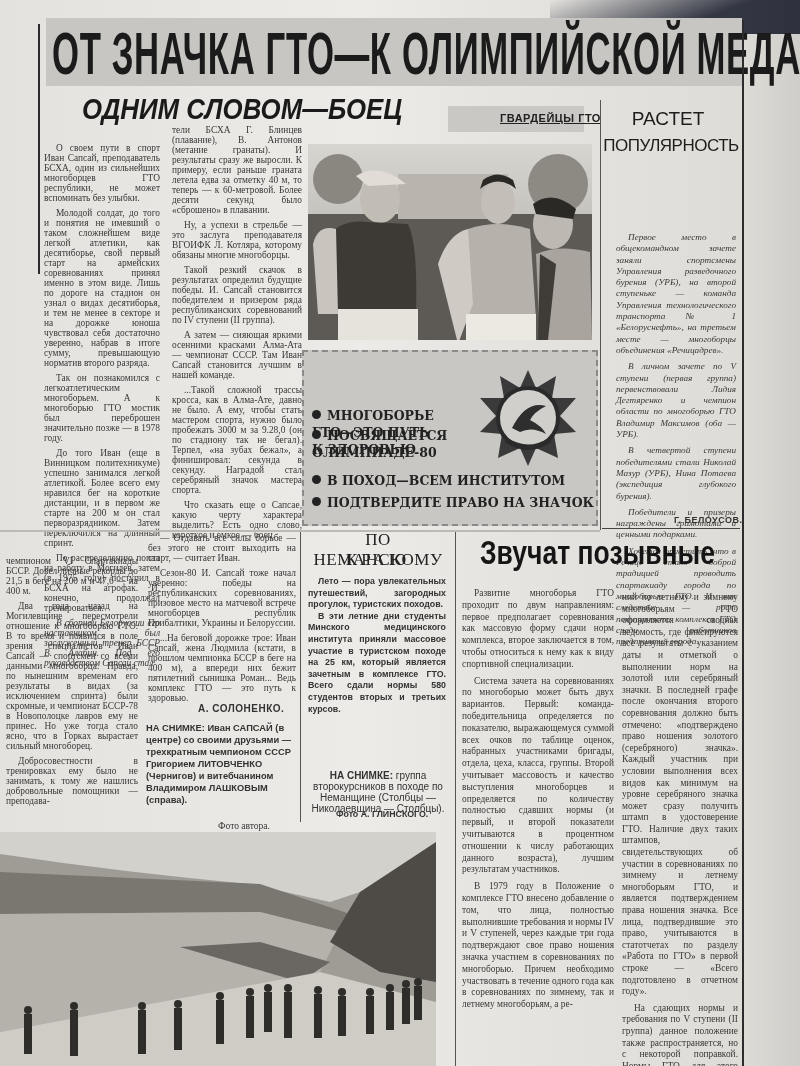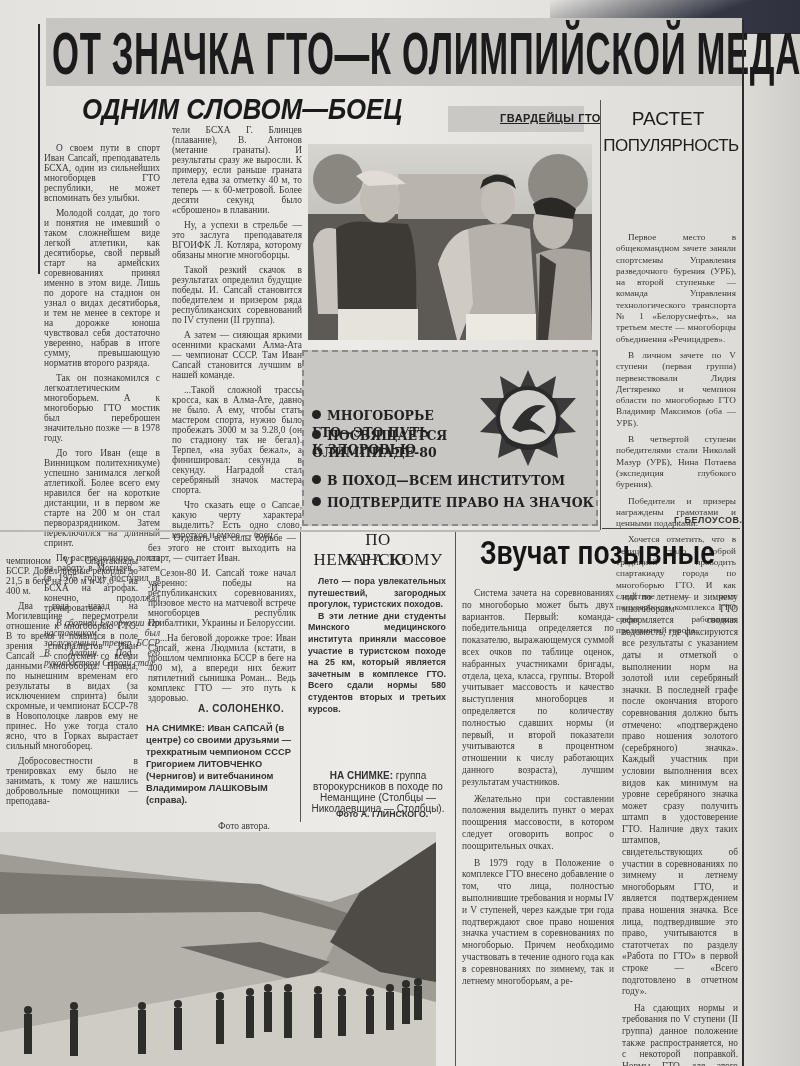--- a/index.html
+++ b/index.html
@@ -143,21 +143,21 @@
       <polygon points="52,2 60,20 80,8 76,30 100,30 84,48 100,64 78,66 82,90 60,80 52,98 44,80 22,90 26,66 4,64 20,48 4,30 28,30 24,8 44,20" fill="#3a3a3a"></polygon>
       <circle cx="52" cy="50" r="30" fill="#d0cfcb" stroke="#2a2a2a" stroke-width="4"></circle>
       <path d="M36 60 Q50 32 70 38 Q58 44 54 52 Q66 58 70 66 Q56 58 44 64 Z" fill="#2e2e2e"></path>
       <path d="M30 72 Q52 86 74 72" stroke="#2a2a2a" stroke-width="5" fill="none"></path>
     </svg>
   </div>
 
   <div class="vline" style="left:600px; top:100px; width:1px; height:430px; background:#555;"></div>
   <div class="rh" style="left:603px; top:108px; width:130px;">РАСТЕТ</div>
   <div class="rh" style="left:603px; top:136px; width:136px; font-size:17px; letter-spacing:-0.5px;">ПОПУЛЯРНОСТЬ</div>
-  <div class="col" style="left:616px; top:232px; width:120px; font-size:9.2px; line-height:11.3px;">
+  <div class="col" style="left:616px; top:232px; width:120px; font-size:9.2px; line-height:11.3px;font-style:italic;">
     <p>Первое место в общекомандном зачете заняли спортсмены Управления разведочного бурения (УРБ), на второй ступеньке — команда Управления технологического транспорта № 1 «Белоруснефть», на третьем месте — многоборцы объединения «Речицадрев».</p>
     <p>В личном зачете по V ступени (первая группа) первенствовали Лидия Дегтяренко и чемпион области по многоборью ГТО Владимир Максимов (оба —УРБ).</p>
     <p>В четвертой ступени победителями стали Николай Мазур (УРБ), Нина Потаева (экспедиция глубокого бурения).</p>
     <p>Победители и призеры награждены грамотами и ценными подарками.</p>
     <p>Хочется отметить, что в Речице стало доброй традицией проводить спартакиаду города по многоборью ГТО. И как следствие — рост популярности комплекса ГТО среди работников предприятий города.</p>
   </div>
   <div class="sig" style="left:674px; top:515px; font-size:9px;">Г. БЕЛОУСОВ.</div>
   <div class="hline" style="left:602px; top:528px; width:138px;"></div>
 
   <div class="vline" style="left:300px; top:532px; width:1px; height:290px; background:#555;"></div>
@@ -169,22 +169,22 @@
   </div>
   <div class="caption" style="left:310px; top:770px; width:136px; font-size:10px; line-height:11px;text-align:center;">
     <span>НА СНИМКЕ:</span>
     <span style="font-weight:normal">группа второкурсников в походе по Неманщине (Столбцы — Николаевщина — Столбцы).</span>
   </div>
   <div class="caption" style="left:336px; top:808px; font-size:8.8px;">Фото А. ГЛИНСКОГО.</div>
 
   <div class="vline" style="left:455px; top:532px; width:1px; height:534px; background:#555;"></div>
   <div class="zvuchat">Звучат позывные</div>
   <div class="col" style="left:462px; top:588px; width:152px; font-size:9.4px; line-height:11.8px;">
+    <p>Развитие многоборья ГТО проходит по двум направлениям: первое предполагает соревнования как массовую форму сдачи норм комплекса, второе заключается в том, чтобы относиться к нему как к виду спортивной специализации.</p>
     <p>Система зачета на соревнованиях по многоборью может быть двух вариантов. Первый: команда-победительница определяется по показателю, выражающемуся суммой всех очков по таблице оценок, набранных участниками бригады, отдела, цеха, класса, группы. Второй учитывает массовость и качество выступления многоборцев и определяется по количеству полностью сдавших нормы (и первый, и второй показатели учитываются в процентном отношении к числу работающих данного возраста), лучшим результатам участников.</p>
-    <p>Желательно при составлении положения выделить пункт о мерах поощрения массовости, в котором следует оговорить вопрос о поощрительных очках.</p>
     <p>В 1979 году в Положение о комплексе ГТО внесено добавление о том, что лица, полностью выполнившие требования и нормы IV и V ступеней, через каждые три года подтверждают свое право ношения значка участием в соревнованиях по многоборью. Причем необходимо участвовать в течение одного года как в соревнованиях по зимнему, так и летнему многоборьям, а ре-</p>
   </div>
   <div class="col" style="left:622px; top:592px; width:116px; font-size:9.4px; line-height:11.6px;">
     <p style="text-indent:0">ний по летнему и зимнему многоборьям ГТО оформляется сводная ведомость, где фиксируются все результаты с указанием даты и отметкой о выполнении норм на золотой или серебряный значки. В последней графе после окончания второго соревнования должно быть отмечено: «подтверждено право ношения золотого (серебряного) значка». Каждый участник при условии выполнения всех видов как минимум на уровне серебряного значка может сразу получить штамп в удостоверение ГТО. Наличие двух таких штампов, свидетельствующих об участии в соревнованиях по зимнему и летнему многоборьям ГТО, и является подтверждением права ношения значка. Все лица, подтвердившие это право, учитываются в статотчетах по разделу «Работа по ГТО» в первой строке — «Всего подготовлено в отчетном году».</p>
     <p>На сдающих нормы и требования по V ступени (II группа) данное положение также распространяется, но с некоторой поправкой. Нормы ГТО для этого возраста обусловлены в основном не критериями оценки «на время». Однако для наиболее подготовленных разработаны программа и таблицы по летнему многоборью.</p>
 
   </div>
 
   <div class="photo" style="left:0; top:832px; width:436px; height:234px;">
     <svg width="436" height="234" viewBox="0 0 436 234">

